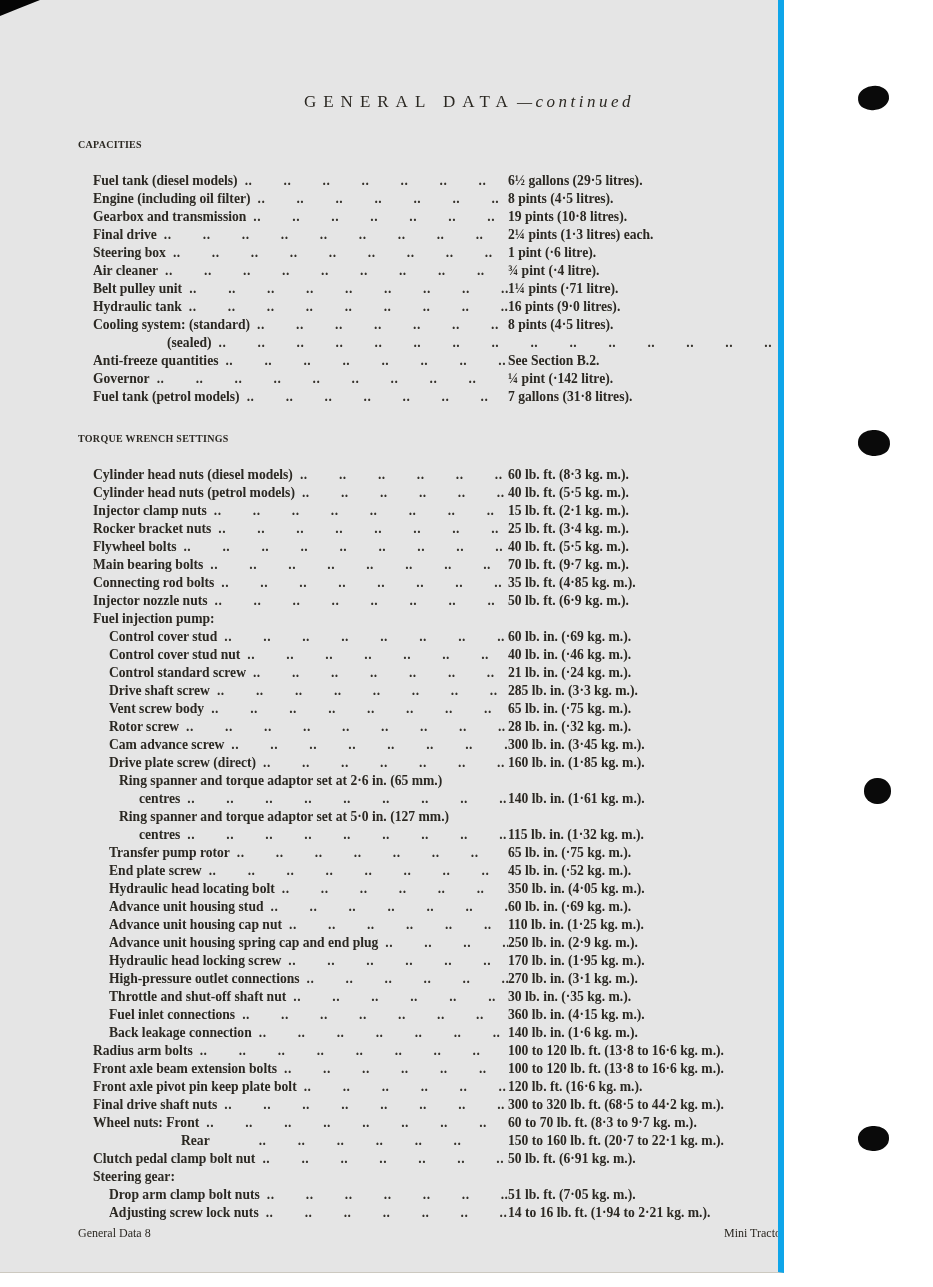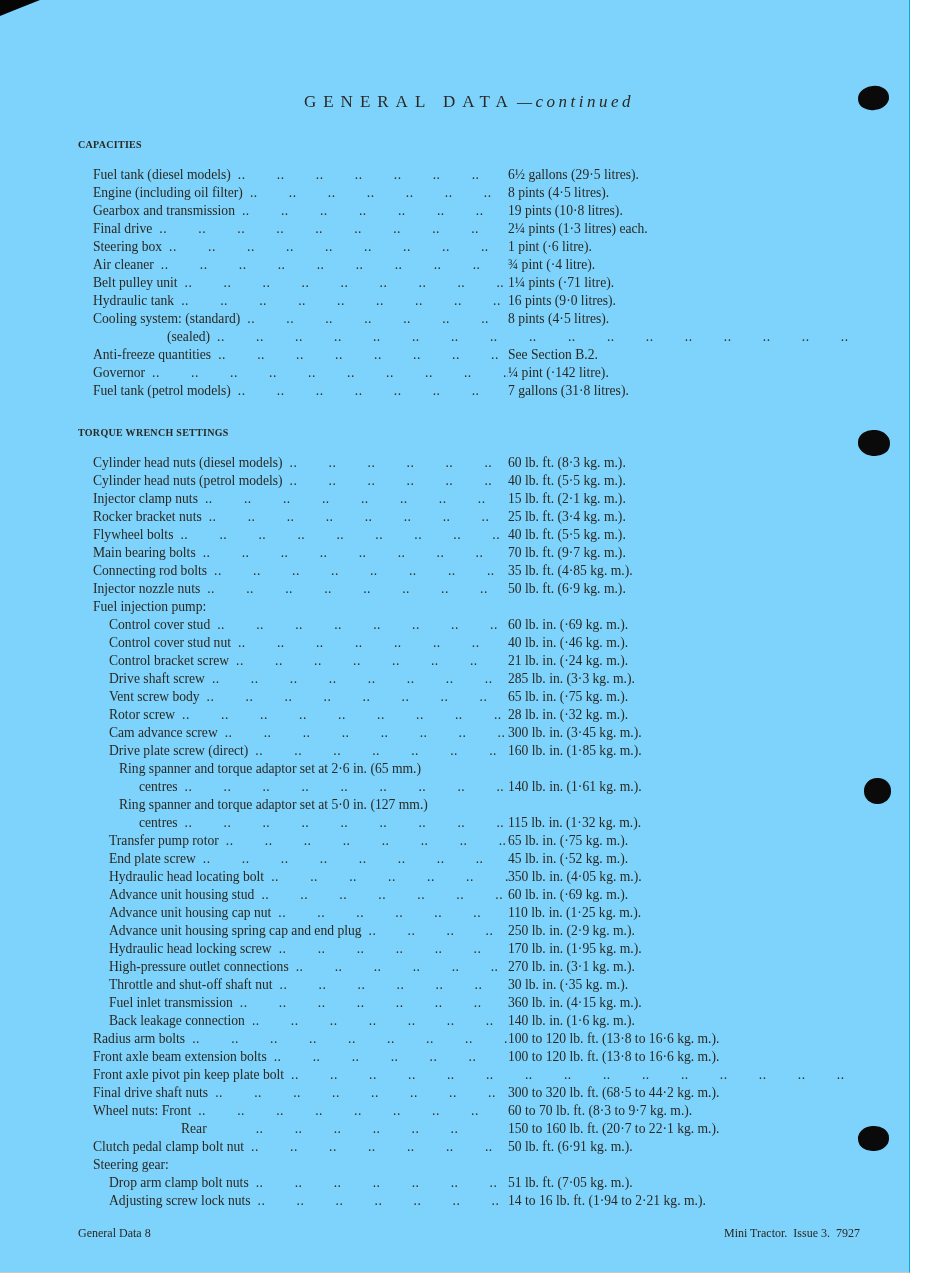--- a/index.html
+++ b/index.html
@@ -3,36 +3,36 @@
 <meta charset="utf-8">
 <style>
   html,body{margin:0;padding:0;}
   body{
     width:933px;height:1287px;position:relative;overflow:hidden;
     background:#ffffff;
     font-family:"Liberation Serif","DejaVu Serif",serif;
     color:#2b2822;
   }
   .page{
-    position:absolute;left:0;top:0;width:910px;height:1273px;
-    background:#7dd3fc;
-    border-right:1px solid #0ea5e9;
+    position:absolute;left:0;top:0;width:784px;height:1273px;
+    background:#e5e5e5;
+    border-right:6px solid #0ea5e9;
     border-bottom:1px solid #ccc9c0;
     box-sizing:border-box;overflow:hidden;
   }
   .content{position:absolute;left:78px;top:0;width:782px;}
   .title{
     text-align:center;margin-top:92px;font-size:17px;white-space:nowrap;
   }
   .title-main{letter-spacing:7px;}
   .title-cont{font-style:italic;letter-spacing:3.5px;margin-left:2px;}
   .section-heading{
     font-weight:bold;font-size:10px;letter-spacing:0.3px;margin-top:27px;
   }
-  .rows{margin-top:16px;padding-left:15px;}
+  .rows{margin-top:22px;padding-left:15px;font-weight:bold;}
   .row{
     display:flex;align-items:baseline;line-height:18px;font-size:13.6px;
     white-space:nowrap;
   }
   .label{flex:none;}
   .leader{
     flex:1 1 auto;overflow:hidden;white-space:nowrap;
     padding:0 6px 0 7px;letter-spacing:0.5px;color:#35312a;
   }
   .value{flex:none;width:352px;}
@@ -185,21 +185,21 @@
               <span class="label">Control cover stud</span>
               <span class="leader">..&nbsp;&nbsp;&nbsp;&nbsp;&nbsp;&nbsp;&nbsp;&nbsp;..&nbsp;&nbsp;&nbsp;&nbsp;&nbsp;&nbsp;&nbsp;&nbsp;..&nbsp;&nbsp;&nbsp;&nbsp;&nbsp;&nbsp;&nbsp;&nbsp;..&nbsp;&nbsp;&nbsp;&nbsp;&nbsp;&nbsp;&nbsp;&nbsp;..&nbsp;&nbsp;&nbsp;&nbsp;&nbsp;&nbsp;&nbsp;&nbsp;..&nbsp;&nbsp;&nbsp;&nbsp;&nbsp;&nbsp;&nbsp;&nbsp;..&nbsp;&nbsp;&nbsp;&nbsp;&nbsp;&nbsp;&nbsp;&nbsp;..&nbsp;&nbsp;&nbsp;&nbsp;&nbsp;&nbsp;&nbsp;&nbsp;..&nbsp;&nbsp;&nbsp;&nbsp;&nbsp;&nbsp;&nbsp;&nbsp;..&nbsp;&nbsp;&nbsp;&nbsp;&nbsp;&nbsp;&nbsp;&nbsp;..&nbsp;&nbsp;&nbsp;&nbsp;&nbsp;&nbsp;&nbsp;&nbsp;..&nbsp;&nbsp;&nbsp;&nbsp;&nbsp;&nbsp;&nbsp;&nbsp;..&nbsp;&nbsp;&nbsp;&nbsp;&nbsp;&nbsp;&nbsp;&nbsp;..&nbsp;&nbsp;&nbsp;&nbsp;&nbsp;&nbsp;&nbsp;&nbsp;..&nbsp;&nbsp;&nbsp;&nbsp;&nbsp;&nbsp;&nbsp;&nbsp;..&nbsp;&nbsp;&nbsp;&nbsp;&nbsp;&nbsp;&nbsp;&nbsp;..&nbsp;&nbsp;&nbsp;&nbsp;&nbsp;&nbsp;&nbsp;&nbsp;..&nbsp;&nbsp;&nbsp;&nbsp;&nbsp;&nbsp;&nbsp;&nbsp;..&nbsp;&nbsp;&nbsp;&nbsp;&nbsp;&nbsp;&nbsp;&nbsp;..&nbsp;&nbsp;&nbsp;&nbsp;&nbsp;&nbsp;&nbsp;&nbsp;..&nbsp;&nbsp;&nbsp;&nbsp;&nbsp;&nbsp;&nbsp;&nbsp;..&nbsp;&nbsp;&nbsp;&nbsp;&nbsp;&nbsp;&nbsp;&nbsp;..&nbsp;&nbsp;&nbsp;&nbsp;&nbsp;&nbsp;&nbsp;&nbsp;..&nbsp;&nbsp;&nbsp;&nbsp;&nbsp;&nbsp;&nbsp;&nbsp;..&nbsp;&nbsp;&nbsp;&nbsp;&nbsp;&nbsp;&nbsp;&nbsp;..&nbsp;&nbsp;&nbsp;&nbsp;&nbsp;&nbsp;&nbsp;&nbsp;..&nbsp;&nbsp;&nbsp;&nbsp;&nbsp;&nbsp;&nbsp;&nbsp;..&nbsp;&nbsp;&nbsp;&nbsp;&nbsp;&nbsp;&nbsp;&nbsp;..&nbsp;&nbsp;&nbsp;&nbsp;&nbsp;&nbsp;&nbsp;&nbsp;..&nbsp;&nbsp;&nbsp;&nbsp;&nbsp;&nbsp;&nbsp;&nbsp;</span>
               <span class="value">60 lb. in. (·69 kg. m.).</span>
             </div>
             <div class="row ind-1">
               <span class="label">Control cover stud nut</span>
               <span class="leader">..&nbsp;&nbsp;&nbsp;&nbsp;&nbsp;&nbsp;&nbsp;&nbsp;..&nbsp;&nbsp;&nbsp;&nbsp;&nbsp;&nbsp;&nbsp;&nbsp;..&nbsp;&nbsp;&nbsp;&nbsp;&nbsp;&nbsp;&nbsp;&nbsp;..&nbsp;&nbsp;&nbsp;&nbsp;&nbsp;&nbsp;&nbsp;&nbsp;..&nbsp;&nbsp;&nbsp;&nbsp;&nbsp;&nbsp;&nbsp;&nbsp;..&nbsp;&nbsp;&nbsp;&nbsp;&nbsp;&nbsp;&nbsp;&nbsp;..&nbsp;&nbsp;&nbsp;&nbsp;&nbsp;&nbsp;&nbsp;&nbsp;..&nbsp;&nbsp;&nbsp;&nbsp;&nbsp;&nbsp;&nbsp;&nbsp;..&nbsp;&nbsp;&nbsp;&nbsp;&nbsp;&nbsp;&nbsp;&nbsp;..&nbsp;&nbsp;&nbsp;&nbsp;&nbsp;&nbsp;&nbsp;&nbsp;..&nbsp;&nbsp;&nbsp;&nbsp;&nbsp;&nbsp;&nbsp;&nbsp;..&nbsp;&nbsp;&nbsp;&nbsp;&nbsp;&nbsp;&nbsp;&nbsp;..&nbsp;&nbsp;&nbsp;&nbsp;&nbsp;&nbsp;&nbsp;&nbsp;..&nbsp;&nbsp;&nbsp;&nbsp;&nbsp;&nbsp;&nbsp;&nbsp;..&nbsp;&nbsp;&nbsp;&nbsp;&nbsp;&nbsp;&nbsp;&nbsp;..&nbsp;&nbsp;&nbsp;&nbsp;&nbsp;&nbsp;&nbsp;&nbsp;..&nbsp;&nbsp;&nbsp;&nbsp;&nbsp;&nbsp;&nbsp;&nbsp;..&nbsp;&nbsp;&nbsp;&nbsp;&nbsp;&nbsp;&nbsp;&nbsp;..&nbsp;&nbsp;&nbsp;&nbsp;&nbsp;&nbsp;&nbsp;&nbsp;..&nbsp;&nbsp;&nbsp;&nbsp;&nbsp;&nbsp;&nbsp;&nbsp;..&nbsp;&nbsp;&nbsp;&nbsp;&nbsp;&nbsp;&nbsp;&nbsp;..&nbsp;&nbsp;&nbsp;&nbsp;&nbsp;&nbsp;&nbsp;&nbsp;..&nbsp;&nbsp;&nbsp;&nbsp;&nbsp;&nbsp;&nbsp;&nbsp;..&nbsp;&nbsp;&nbsp;&nbsp;&nbsp;&nbsp;&nbsp;&nbsp;..&nbsp;&nbsp;&nbsp;&nbsp;&nbsp;&nbsp;&nbsp;&nbsp;..&nbsp;&nbsp;&nbsp;&nbsp;&nbsp;&nbsp;&nbsp;&nbsp;..&nbsp;&nbsp;&nbsp;&nbsp;&nbsp;&nbsp;&nbsp;&nbsp;..&nbsp;&nbsp;&nbsp;&nbsp;&nbsp;&nbsp;&nbsp;&nbsp;..&nbsp;&nbsp;&nbsp;&nbsp;&nbsp;&nbsp;&nbsp;&nbsp;..&nbsp;&nbsp;&nbsp;&nbsp;&nbsp;&nbsp;&nbsp;&nbsp;</span>
               <span class="value">40 lb. in. (·46 kg. m.).</span>
             </div>
             <div class="row ind-1">
-              <span class="label">Control bracket screw</span>
+              <span class="label">Control standard screw</span>
               <span class="leader">..&nbsp;&nbsp;&nbsp;&nbsp;&nbsp;&nbsp;&nbsp;&nbsp;..&nbsp;&nbsp;&nbsp;&nbsp;&nbsp;&nbsp;&nbsp;&nbsp;..&nbsp;&nbsp;&nbsp;&nbsp;&nbsp;&nbsp;&nbsp;&nbsp;..&nbsp;&nbsp;&nbsp;&nbsp;&nbsp;&nbsp;&nbsp;&nbsp;..&nbsp;&nbsp;&nbsp;&nbsp;&nbsp;&nbsp;&nbsp;&nbsp;..&nbsp;&nbsp;&nbsp;&nbsp;&nbsp;&nbsp;&nbsp;&nbsp;..&nbsp;&nbsp;&nbsp;&nbsp;&nbsp;&nbsp;&nbsp;&nbsp;..&nbsp;&nbsp;&nbsp;&nbsp;&nbsp;&nbsp;&nbsp;&nbsp;..&nbsp;&nbsp;&nbsp;&nbsp;&nbsp;&nbsp;&nbsp;&nbsp;..&nbsp;&nbsp;&nbsp;&nbsp;&nbsp;&nbsp;&nbsp;&nbsp;..&nbsp;&nbsp;&nbsp;&nbsp;&nbsp;&nbsp;&nbsp;&nbsp;..&nbsp;&nbsp;&nbsp;&nbsp;&nbsp;&nbsp;&nbsp;&nbsp;..&nbsp;&nbsp;&nbsp;&nbsp;&nbsp;&nbsp;&nbsp;&nbsp;..&nbsp;&nbsp;&nbsp;&nbsp;&nbsp;&nbsp;&nbsp;&nbsp;..&nbsp;&nbsp;&nbsp;&nbsp;&nbsp;&nbsp;&nbsp;&nbsp;..&nbsp;&nbsp;&nbsp;&nbsp;&nbsp;&nbsp;&nbsp;&nbsp;..&nbsp;&nbsp;&nbsp;&nbsp;&nbsp;&nbsp;&nbsp;&nbsp;..&nbsp;&nbsp;&nbsp;&nbsp;&nbsp;&nbsp;&nbsp;&nbsp;..&nbsp;&nbsp;&nbsp;&nbsp;&nbsp;&nbsp;&nbsp;&nbsp;..&nbsp;&nbsp;&nbsp;&nbsp;&nbsp;&nbsp;&nbsp;&nbsp;..&nbsp;&nbsp;&nbsp;&nbsp;&nbsp;&nbsp;&nbsp;&nbsp;..&nbsp;&nbsp;&nbsp;&nbsp;&nbsp;&nbsp;&nbsp;&nbsp;..&nbsp;&nbsp;&nbsp;&nbsp;&nbsp;&nbsp;&nbsp;&nbsp;..&nbsp;&nbsp;&nbsp;&nbsp;&nbsp;&nbsp;&nbsp;&nbsp;..&nbsp;&nbsp;&nbsp;&nbsp;&nbsp;&nbsp;&nbsp;&nbsp;..&nbsp;&nbsp;&nbsp;&nbsp;&nbsp;&nbsp;&nbsp;&nbsp;..&nbsp;&nbsp;&nbsp;&nbsp;&nbsp;&nbsp;&nbsp;&nbsp;..&nbsp;&nbsp;&nbsp;&nbsp;&nbsp;&nbsp;&nbsp;&nbsp;..&nbsp;&nbsp;&nbsp;&nbsp;&nbsp;&nbsp;&nbsp;&nbsp;..&nbsp;&nbsp;&nbsp;&nbsp;&nbsp;&nbsp;&nbsp;&nbsp;</span>
               <span class="value">21 lb. in. (·24 kg. m.).</span>
             </div>
             <div class="row ind-1">
               <span class="label">Drive shaft screw</span>
               <span class="leader">..&nbsp;&nbsp;&nbsp;&nbsp;&nbsp;&nbsp;&nbsp;&nbsp;..&nbsp;&nbsp;&nbsp;&nbsp;&nbsp;&nbsp;&nbsp;&nbsp;..&nbsp;&nbsp;&nbsp;&nbsp;&nbsp;&nbsp;&nbsp;&nbsp;..&nbsp;&nbsp;&nbsp;&nbsp;&nbsp;&nbsp;&nbsp;&nbsp;..&nbsp;&nbsp;&nbsp;&nbsp;&nbsp;&nbsp;&nbsp;&nbsp;..&nbsp;&nbsp;&nbsp;&nbsp;&nbsp;&nbsp;&nbsp;&nbsp;..&nbsp;&nbsp;&nbsp;&nbsp;&nbsp;&nbsp;&nbsp;&nbsp;..&nbsp;&nbsp;&nbsp;&nbsp;&nbsp;&nbsp;&nbsp;&nbsp;..&nbsp;&nbsp;&nbsp;&nbsp;&nbsp;&nbsp;&nbsp;&nbsp;..&nbsp;&nbsp;&nbsp;&nbsp;&nbsp;&nbsp;&nbsp;&nbsp;..&nbsp;&nbsp;&nbsp;&nbsp;&nbsp;&nbsp;&nbsp;&nbsp;..&nbsp;&nbsp;&nbsp;&nbsp;&nbsp;&nbsp;&nbsp;&nbsp;..&nbsp;&nbsp;&nbsp;&nbsp;&nbsp;&nbsp;&nbsp;&nbsp;..&nbsp;&nbsp;&nbsp;&nbsp;&nbsp;&nbsp;&nbsp;&nbsp;..&nbsp;&nbsp;&nbsp;&nbsp;&nbsp;&nbsp;&nbsp;&nbsp;..&nbsp;&nbsp;&nbsp;&nbsp;&nbsp;&nbsp;&nbsp;&nbsp;..&nbsp;&nbsp;&nbsp;&nbsp;&nbsp;&nbsp;&nbsp;&nbsp;..&nbsp;&nbsp;&nbsp;&nbsp;&nbsp;&nbsp;&nbsp;&nbsp;..&nbsp;&nbsp;&nbsp;&nbsp;&nbsp;&nbsp;&nbsp;&nbsp;..&nbsp;&nbsp;&nbsp;&nbsp;&nbsp;&nbsp;&nbsp;&nbsp;..&nbsp;&nbsp;&nbsp;&nbsp;&nbsp;&nbsp;&nbsp;&nbsp;..&nbsp;&nbsp;&nbsp;&nbsp;&nbsp;&nbsp;&nbsp;&nbsp;..&nbsp;&nbsp;&nbsp;&nbsp;&nbsp;&nbsp;&nbsp;&nbsp;..&nbsp;&nbsp;&nbsp;&nbsp;&nbsp;&nbsp;&nbsp;&nbsp;..&nbsp;&nbsp;&nbsp;&nbsp;&nbsp;&nbsp;&nbsp;&nbsp;..&nbsp;&nbsp;&nbsp;&nbsp;&nbsp;&nbsp;&nbsp;&nbsp;..&nbsp;&nbsp;&nbsp;&nbsp;&nbsp;&nbsp;&nbsp;&nbsp;..&nbsp;&nbsp;&nbsp;&nbsp;&nbsp;&nbsp;&nbsp;&nbsp;..&nbsp;&nbsp;&nbsp;&nbsp;&nbsp;&nbsp;&nbsp;&nbsp;..&nbsp;&nbsp;&nbsp;&nbsp;&nbsp;&nbsp;&nbsp;&nbsp;</span>
               <span class="value">285 lb. in. (3·3 kg. m.).</span>
             </div>
             <div class="row ind-1">
               <span class="label">Vent screw body</span>
@@ -276,21 +276,21 @@
               <span class="label">High-pressure outlet connections</span>
               <span class="leader">..&nbsp;&nbsp;&nbsp;&nbsp;&nbsp;&nbsp;&nbsp;&nbsp;..&nbsp;&nbsp;&nbsp;&nbsp;&nbsp;&nbsp;&nbsp;&nbsp;..&nbsp;&nbsp;&nbsp;&nbsp;&nbsp;&nbsp;&nbsp;&nbsp;..&nbsp;&nbsp;&nbsp;&nbsp;&nbsp;&nbsp;&nbsp;&nbsp;..&nbsp;&nbsp;&nbsp;&nbsp;&nbsp;&nbsp;&nbsp;&nbsp;..&nbsp;&nbsp;&nbsp;&nbsp;&nbsp;&nbsp;&nbsp;&nbsp;..&nbsp;&nbsp;&nbsp;&nbsp;&nbsp;&nbsp;&nbsp;&nbsp;..&nbsp;&nbsp;&nbsp;&nbsp;&nbsp;&nbsp;&nbsp;&nbsp;..&nbsp;&nbsp;&nbsp;&nbsp;&nbsp;&nbsp;&nbsp;&nbsp;..&nbsp;&nbsp;&nbsp;&nbsp;&nbsp;&nbsp;&nbsp;&nbsp;..&nbsp;&nbsp;&nbsp;&nbsp;&nbsp;&nbsp;&nbsp;&nbsp;..&nbsp;&nbsp;&nbsp;&nbsp;&nbsp;&nbsp;&nbsp;&nbsp;..&nbsp;&nbsp;&nbsp;&nbsp;&nbsp;&nbsp;&nbsp;&nbsp;..&nbsp;&nbsp;&nbsp;&nbsp;&nbsp;&nbsp;&nbsp;&nbsp;..&nbsp;&nbsp;&nbsp;&nbsp;&nbsp;&nbsp;&nbsp;&nbsp;..&nbsp;&nbsp;&nbsp;&nbsp;&nbsp;&nbsp;&nbsp;&nbsp;..&nbsp;&nbsp;&nbsp;&nbsp;&nbsp;&nbsp;&nbsp;&nbsp;..&nbsp;&nbsp;&nbsp;&nbsp;&nbsp;&nbsp;&nbsp;&nbsp;..&nbsp;&nbsp;&nbsp;&nbsp;&nbsp;&nbsp;&nbsp;&nbsp;..&nbsp;&nbsp;&nbsp;&nbsp;&nbsp;&nbsp;&nbsp;&nbsp;..&nbsp;&nbsp;&nbsp;&nbsp;&nbsp;&nbsp;&nbsp;&nbsp;..&nbsp;&nbsp;&nbsp;&nbsp;&nbsp;&nbsp;&nbsp;&nbsp;..&nbsp;&nbsp;&nbsp;&nbsp;&nbsp;&nbsp;&nbsp;&nbsp;..&nbsp;&nbsp;&nbsp;&nbsp;&nbsp;&nbsp;&nbsp;&nbsp;..&nbsp;&nbsp;&nbsp;&nbsp;&nbsp;&nbsp;&nbsp;&nbsp;..&nbsp;&nbsp;&nbsp;&nbsp;&nbsp;&nbsp;&nbsp;&nbsp;..&nbsp;&nbsp;&nbsp;&nbsp;&nbsp;&nbsp;&nbsp;&nbsp;..&nbsp;&nbsp;&nbsp;&nbsp;&nbsp;&nbsp;&nbsp;&nbsp;..&nbsp;&nbsp;&nbsp;&nbsp;&nbsp;&nbsp;&nbsp;&nbsp;..&nbsp;&nbsp;&nbsp;&nbsp;&nbsp;&nbsp;&nbsp;&nbsp;</span>
               <span class="value">270 lb. in. (3·1 kg. m.).</span>
             </div>
             <div class="row ind-1">
               <span class="label">Throttle and shut-off shaft nut</span>
               <span class="leader">..&nbsp;&nbsp;&nbsp;&nbsp;&nbsp;&nbsp;&nbsp;&nbsp;..&nbsp;&nbsp;&nbsp;&nbsp;&nbsp;&nbsp;&nbsp;&nbsp;..&nbsp;&nbsp;&nbsp;&nbsp;&nbsp;&nbsp;&nbsp;&nbsp;..&nbsp;&nbsp;&nbsp;&nbsp;&nbsp;&nbsp;&nbsp;&nbsp;..&nbsp;&nbsp;&nbsp;&nbsp;&nbsp;&nbsp;&nbsp;&nbsp;..&nbsp;&nbsp;&nbsp;&nbsp;&nbsp;&nbsp;&nbsp;&nbsp;..&nbsp;&nbsp;&nbsp;&nbsp;&nbsp;&nbsp;&nbsp;&nbsp;..&nbsp;&nbsp;&nbsp;&nbsp;&nbsp;&nbsp;&nbsp;&nbsp;..&nbsp;&nbsp;&nbsp;&nbsp;&nbsp;&nbsp;&nbsp;&nbsp;..&nbsp;&nbsp;&nbsp;&nbsp;&nbsp;&nbsp;&nbsp;&nbsp;..&nbsp;&nbsp;&nbsp;&nbsp;&nbsp;&nbsp;&nbsp;&nbsp;..&nbsp;&nbsp;&nbsp;&nbsp;&nbsp;&nbsp;&nbsp;&nbsp;..&nbsp;&nbsp;&nbsp;&nbsp;&nbsp;&nbsp;&nbsp;&nbsp;..&nbsp;&nbsp;&nbsp;&nbsp;&nbsp;&nbsp;&nbsp;&nbsp;..&nbsp;&nbsp;&nbsp;&nbsp;&nbsp;&nbsp;&nbsp;&nbsp;..&nbsp;&nbsp;&nbsp;&nbsp;&nbsp;&nbsp;&nbsp;&nbsp;..&nbsp;&nbsp;&nbsp;&nbsp;&nbsp;&nbsp;&nbsp;&nbsp;..&nbsp;&nbsp;&nbsp;&nbsp;&nbsp;&nbsp;&nbsp;&nbsp;..&nbsp;&nbsp;&nbsp;&nbsp;&nbsp;&nbsp;&nbsp;&nbsp;..&nbsp;&nbsp;&nbsp;&nbsp;&nbsp;&nbsp;&nbsp;&nbsp;..&nbsp;&nbsp;&nbsp;&nbsp;&nbsp;&nbsp;&nbsp;&nbsp;..&nbsp;&nbsp;&nbsp;&nbsp;&nbsp;&nbsp;&nbsp;&nbsp;..&nbsp;&nbsp;&nbsp;&nbsp;&nbsp;&nbsp;&nbsp;&nbsp;..&nbsp;&nbsp;&nbsp;&nbsp;&nbsp;&nbsp;&nbsp;&nbsp;..&nbsp;&nbsp;&nbsp;&nbsp;&nbsp;&nbsp;&nbsp;&nbsp;..&nbsp;&nbsp;&nbsp;&nbsp;&nbsp;&nbsp;&nbsp;&nbsp;..&nbsp;&nbsp;&nbsp;&nbsp;&nbsp;&nbsp;&nbsp;&nbsp;..&nbsp;&nbsp;&nbsp;&nbsp;&nbsp;&nbsp;&nbsp;&nbsp;..&nbsp;&nbsp;&nbsp;&nbsp;&nbsp;&nbsp;&nbsp;&nbsp;..&nbsp;&nbsp;&nbsp;&nbsp;&nbsp;&nbsp;&nbsp;&nbsp;</span>
               <span class="value">30 lb. in. (·35 kg. m.).</span>
             </div>
             <div class="row ind-1">
-              <span class="label">Fuel inlet transmission</span>
+              <span class="label">Fuel inlet connections</span>
               <span class="leader">..&nbsp;&nbsp;&nbsp;&nbsp;&nbsp;&nbsp;&nbsp;&nbsp;..&nbsp;&nbsp;&nbsp;&nbsp;&nbsp;&nbsp;&nbsp;&nbsp;..&nbsp;&nbsp;&nbsp;&nbsp;&nbsp;&nbsp;&nbsp;&nbsp;..&nbsp;&nbsp;&nbsp;&nbsp;&nbsp;&nbsp;&nbsp;&nbsp;..&nbsp;&nbsp;&nbsp;&nbsp;&nbsp;&nbsp;&nbsp;&nbsp;..&nbsp;&nbsp;&nbsp;&nbsp;&nbsp;&nbsp;&nbsp;&nbsp;..&nbsp;&nbsp;&nbsp;&nbsp;&nbsp;&nbsp;&nbsp;&nbsp;..&nbsp;&nbsp;&nbsp;&nbsp;&nbsp;&nbsp;&nbsp;&nbsp;..&nbsp;&nbsp;&nbsp;&nbsp;&nbsp;&nbsp;&nbsp;&nbsp;..&nbsp;&nbsp;&nbsp;&nbsp;&nbsp;&nbsp;&nbsp;&nbsp;..&nbsp;&nbsp;&nbsp;&nbsp;&nbsp;&nbsp;&nbsp;&nbsp;..&nbsp;&nbsp;&nbsp;&nbsp;&nbsp;&nbsp;&nbsp;&nbsp;..&nbsp;&nbsp;&nbsp;&nbsp;&nbsp;&nbsp;&nbsp;&nbsp;..&nbsp;&nbsp;&nbsp;&nbsp;&nbsp;&nbsp;&nbsp;&nbsp;..&nbsp;&nbsp;&nbsp;&nbsp;&nbsp;&nbsp;&nbsp;&nbsp;..&nbsp;&nbsp;&nbsp;&nbsp;&nbsp;&nbsp;&nbsp;&nbsp;..&nbsp;&nbsp;&nbsp;&nbsp;&nbsp;&nbsp;&nbsp;&nbsp;..&nbsp;&nbsp;&nbsp;&nbsp;&nbsp;&nbsp;&nbsp;&nbsp;..&nbsp;&nbsp;&nbsp;&nbsp;&nbsp;&nbsp;&nbsp;&nbsp;..&nbsp;&nbsp;&nbsp;&nbsp;&nbsp;&nbsp;&nbsp;&nbsp;..&nbsp;&nbsp;&nbsp;&nbsp;&nbsp;&nbsp;&nbsp;&nbsp;..&nbsp;&nbsp;&nbsp;&nbsp;&nbsp;&nbsp;&nbsp;&nbsp;..&nbsp;&nbsp;&nbsp;&nbsp;&nbsp;&nbsp;&nbsp;&nbsp;..&nbsp;&nbsp;&nbsp;&nbsp;&nbsp;&nbsp;&nbsp;&nbsp;..&nbsp;&nbsp;&nbsp;&nbsp;&nbsp;&nbsp;&nbsp;&nbsp;..&nbsp;&nbsp;&nbsp;&nbsp;&nbsp;&nbsp;&nbsp;&nbsp;..&nbsp;&nbsp;&nbsp;&nbsp;&nbsp;&nbsp;&nbsp;&nbsp;..&nbsp;&nbsp;&nbsp;&nbsp;&nbsp;&nbsp;&nbsp;&nbsp;..&nbsp;&nbsp;&nbsp;&nbsp;&nbsp;&nbsp;&nbsp;&nbsp;..&nbsp;&nbsp;&nbsp;&nbsp;&nbsp;&nbsp;&nbsp;&nbsp;</span>
               <span class="value">360 lb. in. (4·15 kg. m.).</span>
             </div>
             <div class="row ind-1">
               <span class="label">Back leakage connection</span>
               <span class="leader">..&nbsp;&nbsp;&nbsp;&nbsp;&nbsp;&nbsp;&nbsp;&nbsp;..&nbsp;&nbsp;&nbsp;&nbsp;&nbsp;&nbsp;&nbsp;&nbsp;..&nbsp;&nbsp;&nbsp;&nbsp;&nbsp;&nbsp;&nbsp;&nbsp;..&nbsp;&nbsp;&nbsp;&nbsp;&nbsp;&nbsp;&nbsp;&nbsp;..&nbsp;&nbsp;&nbsp;&nbsp;&nbsp;&nbsp;&nbsp;&nbsp;..&nbsp;&nbsp;&nbsp;&nbsp;&nbsp;&nbsp;&nbsp;&nbsp;..&nbsp;&nbsp;&nbsp;&nbsp;&nbsp;&nbsp;&nbsp;&nbsp;..&nbsp;&nbsp;&nbsp;&nbsp;&nbsp;&nbsp;&nbsp;&nbsp;..&nbsp;&nbsp;&nbsp;&nbsp;&nbsp;&nbsp;&nbsp;&nbsp;..&nbsp;&nbsp;&nbsp;&nbsp;&nbsp;&nbsp;&nbsp;&nbsp;..&nbsp;&nbsp;&nbsp;&nbsp;&nbsp;&nbsp;&nbsp;&nbsp;..&nbsp;&nbsp;&nbsp;&nbsp;&nbsp;&nbsp;&nbsp;&nbsp;..&nbsp;&nbsp;&nbsp;&nbsp;&nbsp;&nbsp;&nbsp;&nbsp;..&nbsp;&nbsp;&nbsp;&nbsp;&nbsp;&nbsp;&nbsp;&nbsp;..&nbsp;&nbsp;&nbsp;&nbsp;&nbsp;&nbsp;&nbsp;&nbsp;..&nbsp;&nbsp;&nbsp;&nbsp;&nbsp;&nbsp;&nbsp;&nbsp;..&nbsp;&nbsp;&nbsp;&nbsp;&nbsp;&nbsp;&nbsp;&nbsp;..&nbsp;&nbsp;&nbsp;&nbsp;&nbsp;&nbsp;&nbsp;&nbsp;..&nbsp;&nbsp;&nbsp;&nbsp;&nbsp;&nbsp;&nbsp;&nbsp;..&nbsp;&nbsp;&nbsp;&nbsp;&nbsp;&nbsp;&nbsp;&nbsp;..&nbsp;&nbsp;&nbsp;&nbsp;&nbsp;&nbsp;&nbsp;&nbsp;..&nbsp;&nbsp;&nbsp;&nbsp;&nbsp;&nbsp;&nbsp;&nbsp;..&nbsp;&nbsp;&nbsp;&nbsp;&nbsp;&nbsp;&nbsp;&nbsp;..&nbsp;&nbsp;&nbsp;&nbsp;&nbsp;&nbsp;&nbsp;&nbsp;..&nbsp;&nbsp;&nbsp;&nbsp;&nbsp;&nbsp;&nbsp;&nbsp;..&nbsp;&nbsp;&nbsp;&nbsp;&nbsp;&nbsp;&nbsp;&nbsp;..&nbsp;&nbsp;&nbsp;&nbsp;&nbsp;&nbsp;&nbsp;&nbsp;..&nbsp;&nbsp;&nbsp;&nbsp;&nbsp;&nbsp;&nbsp;&nbsp;..&nbsp;&nbsp;&nbsp;&nbsp;&nbsp;&nbsp;&nbsp;&nbsp;..&nbsp;&nbsp;&nbsp;&nbsp;&nbsp;&nbsp;&nbsp;&nbsp;</span>
               <span class="value">140 lb. in. (1·6 kg. m.).</span>
             </div>
             <div class="row ind-0">
               <span class="label">Radius arm bolts</span>
@@ -298,20 +298,21 @@
               <span class="value">100 to 120 lb. ft. (13·8 to 16·6 kg. m.).</span>
             </div>
             <div class="row ind-0">
               <span class="label">Front axle beam extension bolts</span>
               <span class="leader">..&nbsp;&nbsp;&nbsp;&nbsp;&nbsp;&nbsp;&nbsp;&nbsp;..&nbsp;&nbsp;&nbsp;&nbsp;&nbsp;&nbsp;&nbsp;&nbsp;..&nbsp;&nbsp;&nbsp;&nbsp;&nbsp;&nbsp;&nbsp;&nbsp;..&nbsp;&nbsp;&nbsp;&nbsp;&nbsp;&nbsp;&nbsp;&nbsp;..&nbsp;&nbsp;&nbsp;&nbsp;&nbsp;&nbsp;&nbsp;&nbsp;..&nbsp;&nbsp;&nbsp;&nbsp;&nbsp;&nbsp;&nbsp;&nbsp;..&nbsp;&nbsp;&nbsp;&nbsp;&nbsp;&nbsp;&nbsp;&nbsp;..&nbsp;&nbsp;&nbsp;&nbsp;&nbsp;&nbsp;&nbsp;&nbsp;..&nbsp;&nbsp;&nbsp;&nbsp;&nbsp;&nbsp;&nbsp;&nbsp;..&nbsp;&nbsp;&nbsp;&nbsp;&nbsp;&nbsp;&nbsp;&nbsp;..&nbsp;&nbsp;&nbsp;&nbsp;&nbsp;&nbsp;&nbsp;&nbsp;..&nbsp;&nbsp;&nbsp;&nbsp;&nbsp;&nbsp;&nbsp;&nbsp;..&nbsp;&nbsp;&nbsp;&nbsp;&nbsp;&nbsp;&nbsp;&nbsp;..&nbsp;&nbsp;&nbsp;&nbsp;&nbsp;&nbsp;&nbsp;&nbsp;..&nbsp;&nbsp;&nbsp;&nbsp;&nbsp;&nbsp;&nbsp;&nbsp;..&nbsp;&nbsp;&nbsp;&nbsp;&nbsp;&nbsp;&nbsp;&nbsp;..&nbsp;&nbsp;&nbsp;&nbsp;&nbsp;&nbsp;&nbsp;&nbsp;..&nbsp;&nbsp;&nbsp;&nbsp;&nbsp;&nbsp;&nbsp;&nbsp;..&nbsp;&nbsp;&nbsp;&nbsp;&nbsp;&nbsp;&nbsp;&nbsp;..&nbsp;&nbsp;&nbsp;&nbsp;&nbsp;&nbsp;&nbsp;&nbsp;..&nbsp;&nbsp;&nbsp;&nbsp;&nbsp;&nbsp;&nbsp;&nbsp;..&nbsp;&nbsp;&nbsp;&nbsp;&nbsp;&nbsp;&nbsp;&nbsp;..&nbsp;&nbsp;&nbsp;&nbsp;&nbsp;&nbsp;&nbsp;&nbsp;..&nbsp;&nbsp;&nbsp;&nbsp;&nbsp;&nbsp;&nbsp;&nbsp;..&nbsp;&nbsp;&nbsp;&nbsp;&nbsp;&nbsp;&nbsp;&nbsp;..&nbsp;&nbsp;&nbsp;&nbsp;&nbsp;&nbsp;&nbsp;&nbsp;..&nbsp;&nbsp;&nbsp;&nbsp;&nbsp;&nbsp;&nbsp;&nbsp;..&nbsp;&nbsp;&nbsp;&nbsp;&nbsp;&nbsp;&nbsp;&nbsp;..&nbsp;&nbsp;&nbsp;&nbsp;&nbsp;&nbsp;&nbsp;&nbsp;..&nbsp;&nbsp;&nbsp;&nbsp;&nbsp;&nbsp;&nbsp;&nbsp;</span>
               <span class="value">100 to 120 lb. ft. (13·8 to 16·6 kg. m.).</span>
             </div>
             <div class="row ind-0">
               <span class="label">Front axle pivot pin keep plate bolt</span>
               <span class="leader">..&nbsp;&nbsp;&nbsp;&nbsp;&nbsp;&nbsp;&nbsp;&nbsp;..&nbsp;&nbsp;&nbsp;&nbsp;&nbsp;&nbsp;&nbsp;&nbsp;..&nbsp;&nbsp;&nbsp;&nbsp;&nbsp;&nbsp;&nbsp;&nbsp;..&nbsp;&nbsp;&nbsp;&nbsp;&nbsp;&nbsp;&nbsp;&nbsp;..&nbsp;&nbsp;&nbsp;&nbsp;&nbsp;&nbsp;&nbsp;&nbsp;..&nbsp;&nbsp;&nbsp;&nbsp;&nbsp;&nbsp;&nbsp;&nbsp;..&nbsp;&nbsp;&nbsp;&nbsp;&nbsp;&nbsp;&nbsp;&nbsp;..&nbsp;&nbsp;&nbsp;&nbsp;&nbsp;&nbsp;&nbsp;&nbsp;..&nbsp;&nbsp;&nbsp;&nbsp;&nbsp;&nbsp;&nbsp;&nbsp;..&nbsp;&nbsp;&nbsp;&nbsp;&nbsp;&nbsp;&nbsp;&nbsp;..&nbsp;&nbsp;&nbsp;&nbsp;&nbsp;&nbsp;&nbsp;&nbsp;..&nbsp;&nbsp;&nbsp;&nbsp;&nbsp;&nbsp;&nbsp;&nbsp;..&nbsp;&nbsp;&nbsp;&nbsp;&nbsp;&nbsp;&nbsp;&nbsp;..&nbsp;&nbsp;&nbsp;&nbsp;&nbsp;&nbsp;&nbsp;&nbsp;..&nbsp;&nbsp;&nbsp;&nbsp;&nbsp;&nbsp;&nbsp;&nbsp;..&nbsp;&nbsp;&nbsp;&nbsp;&nbsp;&nbsp;&nbsp;&nbsp;..&nbsp;&nbsp;&nbsp;&nbsp;&nbsp;&nbsp;&nbsp;&nbsp;..&nbsp;&nbsp;&nbsp;&nbsp;&nbsp;&nbsp;&nbsp;&nbsp;..&nbsp;&nbsp;&nbsp;&nbsp;&nbsp;&nbsp;&nbsp;&nbsp;..&nbsp;&nbsp;&nbsp;&nbsp;&nbsp;&nbsp;&nbsp;&nbsp;..&nbsp;&nbsp;&nbsp;&nbsp;&nbsp;&nbsp;&nbsp;&nbsp;..&nbsp;&nbsp;&nbsp;&nbsp;&nbsp;&nbsp;&nbsp;&nbsp;..&nbsp;&nbsp;&nbsp;&nbsp;&nbsp;&nbsp;&nbsp;&nbsp;..&nbsp;&nbsp;&nbsp;&nbsp;&nbsp;&nbsp;&nbsp;&nbsp;..&nbsp;&nbsp;&nbsp;&nbsp;&nbsp;&nbsp;&nbsp;&nbsp;..&nbsp;&nbsp;&nbsp;&nbsp;&nbsp;&nbsp;&nbsp;&nbsp;..&nbsp;&nbsp;&nbsp;&nbsp;&nbsp;&nbsp;&nbsp;&nbsp;..&nbsp;&nbsp;&nbsp;&nbsp;&nbsp;&nbsp;&nbsp;&nbsp;..&nbsp;&nbsp;&nbsp;&nbsp;&nbsp;&nbsp;&nbsp;&nbsp;..&nbsp;&nbsp;&nbsp;&nbsp;&nbsp;&nbsp;&nbsp;&nbsp;</span>
+              <span class="value">120 lb. ft. (16·6 kg. m.).</span>
             </div>
             <div class="row ind-0">
               <span class="label">Final drive shaft nuts</span>
               <span class="leader">..&nbsp;&nbsp;&nbsp;&nbsp;&nbsp;&nbsp;&nbsp;&nbsp;..&nbsp;&nbsp;&nbsp;&nbsp;&nbsp;&nbsp;&nbsp;&nbsp;..&nbsp;&nbsp;&nbsp;&nbsp;&nbsp;&nbsp;&nbsp;&nbsp;..&nbsp;&nbsp;&nbsp;&nbsp;&nbsp;&nbsp;&nbsp;&nbsp;..&nbsp;&nbsp;&nbsp;&nbsp;&nbsp;&nbsp;&nbsp;&nbsp;..&nbsp;&nbsp;&nbsp;&nbsp;&nbsp;&nbsp;&nbsp;&nbsp;..&nbsp;&nbsp;&nbsp;&nbsp;&nbsp;&nbsp;&nbsp;&nbsp;..&nbsp;&nbsp;&nbsp;&nbsp;&nbsp;&nbsp;&nbsp;&nbsp;..&nbsp;&nbsp;&nbsp;&nbsp;&nbsp;&nbsp;&nbsp;&nbsp;..&nbsp;&nbsp;&nbsp;&nbsp;&nbsp;&nbsp;&nbsp;&nbsp;..&nbsp;&nbsp;&nbsp;&nbsp;&nbsp;&nbsp;&nbsp;&nbsp;..&nbsp;&nbsp;&nbsp;&nbsp;&nbsp;&nbsp;&nbsp;&nbsp;..&nbsp;&nbsp;&nbsp;&nbsp;&nbsp;&nbsp;&nbsp;&nbsp;..&nbsp;&nbsp;&nbsp;&nbsp;&nbsp;&nbsp;&nbsp;&nbsp;..&nbsp;&nbsp;&nbsp;&nbsp;&nbsp;&nbsp;&nbsp;&nbsp;..&nbsp;&nbsp;&nbsp;&nbsp;&nbsp;&nbsp;&nbsp;&nbsp;..&nbsp;&nbsp;&nbsp;&nbsp;&nbsp;&nbsp;&nbsp;&nbsp;..&nbsp;&nbsp;&nbsp;&nbsp;&nbsp;&nbsp;&nbsp;&nbsp;..&nbsp;&nbsp;&nbsp;&nbsp;&nbsp;&nbsp;&nbsp;&nbsp;..&nbsp;&nbsp;&nbsp;&nbsp;&nbsp;&nbsp;&nbsp;&nbsp;..&nbsp;&nbsp;&nbsp;&nbsp;&nbsp;&nbsp;&nbsp;&nbsp;..&nbsp;&nbsp;&nbsp;&nbsp;&nbsp;&nbsp;&nbsp;&nbsp;..&nbsp;&nbsp;&nbsp;&nbsp;&nbsp;&nbsp;&nbsp;&nbsp;..&nbsp;&nbsp;&nbsp;&nbsp;&nbsp;&nbsp;&nbsp;&nbsp;..&nbsp;&nbsp;&nbsp;&nbsp;&nbsp;&nbsp;&nbsp;&nbsp;..&nbsp;&nbsp;&nbsp;&nbsp;&nbsp;&nbsp;&nbsp;&nbsp;..&nbsp;&nbsp;&nbsp;&nbsp;&nbsp;&nbsp;&nbsp;&nbsp;..&nbsp;&nbsp;&nbsp;&nbsp;&nbsp;&nbsp;&nbsp;&nbsp;..&nbsp;&nbsp;&nbsp;&nbsp;&nbsp;&nbsp;&nbsp;&nbsp;..&nbsp;&nbsp;&nbsp;&nbsp;&nbsp;&nbsp;&nbsp;&nbsp;</span>
               <span class="value">300 to 320 lb. ft. (68·5 to 44·2 kg. m.).</span>
             </div>
             <div class="row ind-0">
               <span class="label">Wheel nuts: Front</span>
               <span class="leader">..&nbsp;&nbsp;&nbsp;&nbsp;&nbsp;&nbsp;&nbsp;&nbsp;..&nbsp;&nbsp;&nbsp;&nbsp;&nbsp;&nbsp;&nbsp;&nbsp;..&nbsp;&nbsp;&nbsp;&nbsp;&nbsp;&nbsp;&nbsp;&nbsp;..&nbsp;&nbsp;&nbsp;&nbsp;&nbsp;&nbsp;&nbsp;&nbsp;..&nbsp;&nbsp;&nbsp;&nbsp;&nbsp;&nbsp;&nbsp;&nbsp;..&nbsp;&nbsp;&nbsp;&nbsp;&nbsp;&nbsp;&nbsp;&nbsp;..&nbsp;&nbsp;&nbsp;&nbsp;&nbsp;&nbsp;&nbsp;&nbsp;..&nbsp;&nbsp;&nbsp;&nbsp;&nbsp;&nbsp;&nbsp;&nbsp;..&nbsp;&nbsp;&nbsp;&nbsp;&nbsp;&nbsp;&nbsp;&nbsp;..&nbsp;&nbsp;&nbsp;&nbsp;&nbsp;&nbsp;&nbsp;&nbsp;..&nbsp;&nbsp;&nbsp;&nbsp;&nbsp;&nbsp;&nbsp;&nbsp;..&nbsp;&nbsp;&nbsp;&nbsp;&nbsp;&nbsp;&nbsp;&nbsp;..&nbsp;&nbsp;&nbsp;&nbsp;&nbsp;&nbsp;&nbsp;&nbsp;..&nbsp;&nbsp;&nbsp;&nbsp;&nbsp;&nbsp;&nbsp;&nbsp;..&nbsp;&nbsp;&nbsp;&nbsp;&nbsp;&nbsp;&nbsp;&nbsp;..&nbsp;&nbsp;&nbsp;&nbsp;&nbsp;&nbsp;&nbsp;&nbsp;..&nbsp;&nbsp;&nbsp;&nbsp;&nbsp;&nbsp;&nbsp;&nbsp;..&nbsp;&nbsp;&nbsp;&nbsp;&nbsp;&nbsp;&nbsp;&nbsp;..&nbsp;&nbsp;&nbsp;&nbsp;&nbsp;&nbsp;&nbsp;&nbsp;..&nbsp;&nbsp;&nbsp;&nbsp;&nbsp;&nbsp;&nbsp;&nbsp;..&nbsp;&nbsp;&nbsp;&nbsp;&nbsp;&nbsp;&nbsp;&nbsp;..&nbsp;&nbsp;&nbsp;&nbsp;&nbsp;&nbsp;&nbsp;&nbsp;..&nbsp;&nbsp;&nbsp;&nbsp;&nbsp;&nbsp;&nbsp;&nbsp;..&nbsp;&nbsp;&nbsp;&nbsp;&nbsp;&nbsp;&nbsp;&nbsp;..&nbsp;&nbsp;&nbsp;&nbsp;&nbsp;&nbsp;&nbsp;&nbsp;..&nbsp;&nbsp;&nbsp;&nbsp;&nbsp;&nbsp;&nbsp;&nbsp;..&nbsp;&nbsp;&nbsp;&nbsp;&nbsp;&nbsp;&nbsp;&nbsp;..&nbsp;&nbsp;&nbsp;&nbsp;&nbsp;&nbsp;&nbsp;&nbsp;..&nbsp;&nbsp;&nbsp;&nbsp;&nbsp;&nbsp;&nbsp;&nbsp;..&nbsp;&nbsp;&nbsp;&nbsp;&nbsp;&nbsp;&nbsp;&nbsp;</span>
               <span class="value">60 to 70 lb. ft. (8·3 to 9·7 kg. m.).</span>

